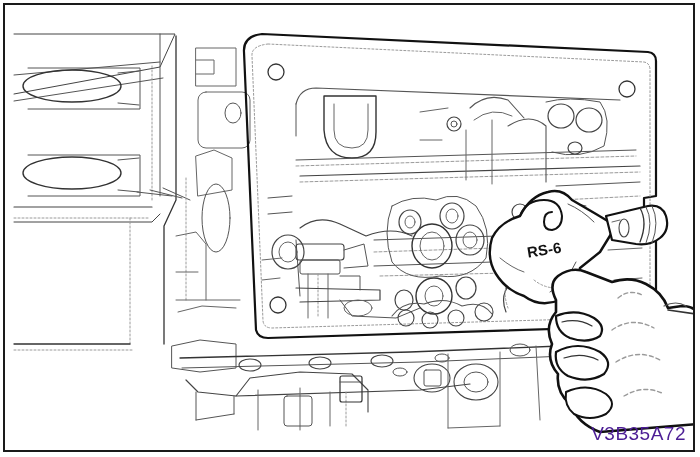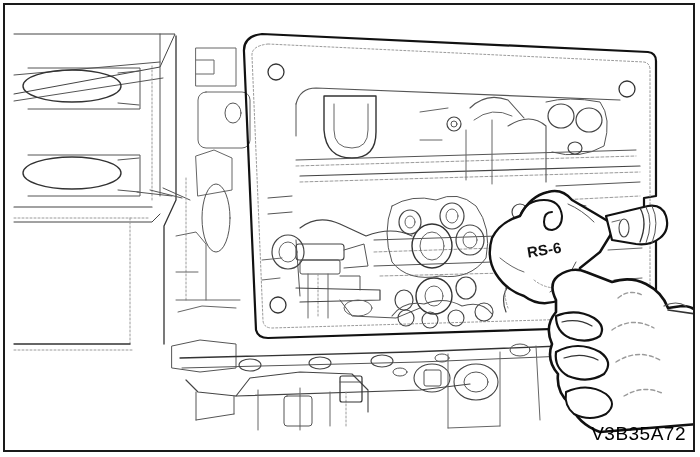--- a/index.html
+++ b/index.html
@@ -34,21 +34,21 @@
     height: 457px;
     display: block;
   }
   .ref-code {
     position: absolute;
     right: 14px;
     bottom: 12px;
     font-family: "Liberation Sans", sans-serif;
     font-size: 19px;
     letter-spacing: 0.5px;
-    color: #000000;
+    color: #4c1d95;
     z-index: 50;
     white-space: nowrap;
     margin-top: 18px;
   }
   .tool-label {
     font-family: "Liberation Sans", sans-serif;
     font-size: 15px;
     font-weight: bold;
     fill: #111111;
   }

